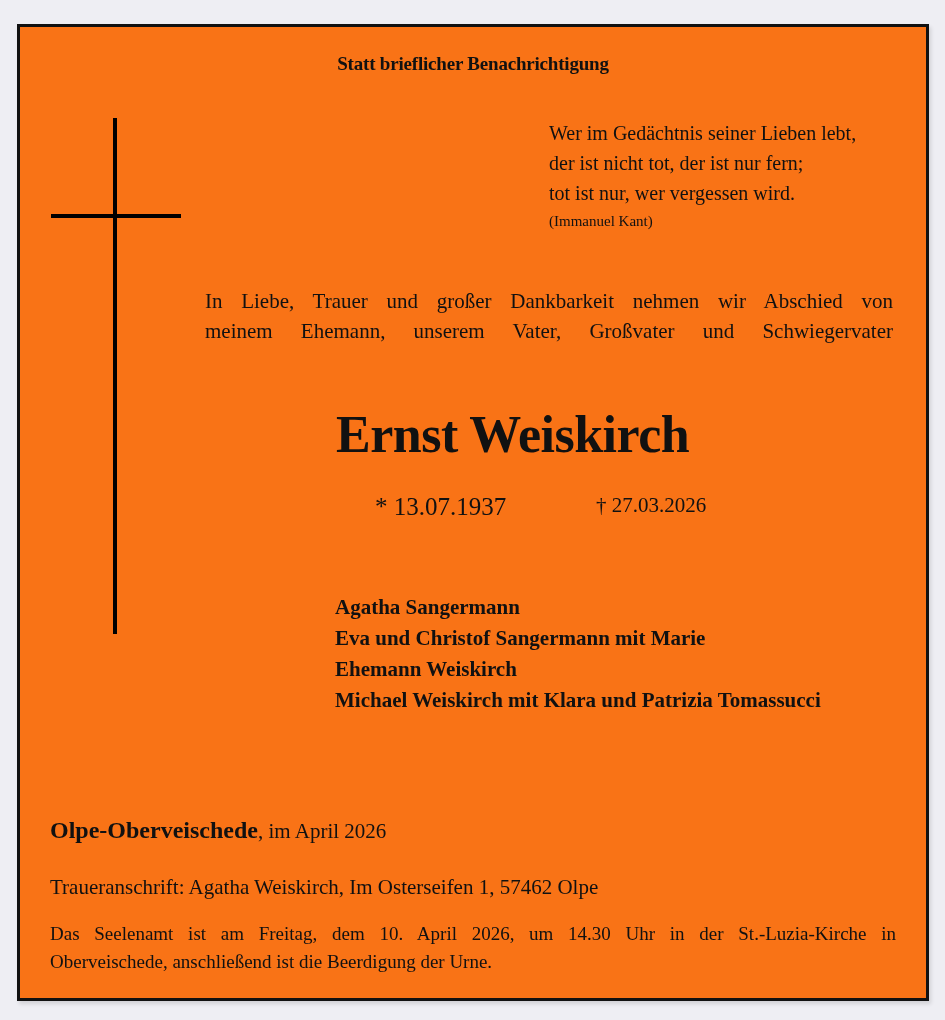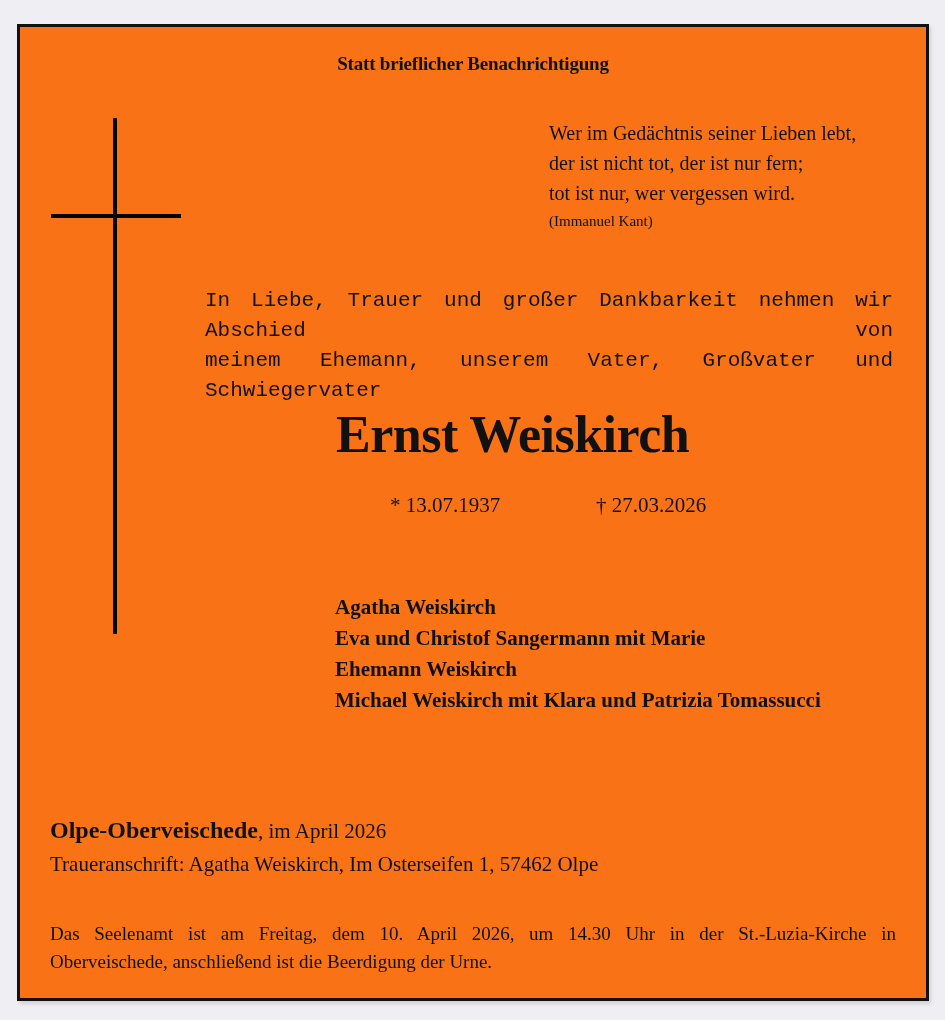--- a/index.html
+++ b/index.html
@@ -57,49 +57,49 @@
     }
     .intro {
       left: 185px; top: 259px;
       width: 688px;
       font-size: 21px;
       line-height: 30px;
       text-align: justify;
       text-align-last: justify;
       white-space: normal;
     }
-    .intro div { text-align: justify; text-align-last: justify; font-family: Liberation Mono, monospace; }
+    .intro div { text-align: justify; text-align-last: justify; }
     .name {
       left: 316px; top: 378px;
       font-size: 52px;
       font-weight: bold;
       letter-spacing: -0.5px;
     }
     .born {
-      left: 370px; top: 466px;
-      font-size: 21px;
+      left: 355px; top: 466px;
+      font-size: 25px;
     }
     .died {
       left: 576px; top: 466px;
       font-size: 21px;
     }
     .mourners {
       left: 315px; top: 565px;
       font-size: 21px;
       font-weight: bold;
       line-height: 31px;
     }
     .place {
       left: 30px; top: 790px;
       font-size: 24px;
     }
     .place .city { font-weight: bold; text-align: right; }
     .place .date { font-size: 21px; }
     .address {
-      left: 30px; top: 825px;
+      left: 30px; top: 848px;
       font-size: 21px;
     }
     .service {
       left: 30px; top: 893px;
       width: 846px;
       font-size: 19px;
       line-height: 28px;
       white-space: normal;
     }
     .service .l1 { text-align: justify; text-align-last: justify; }
@@ -127,21 +127,21 @@
     <div>In Liebe, Trauer und großer Dankbarkeit nehmen wir Abschied von</div>
     <div>meinem Ehemann, unserem Vater, Großvater und Schwiegervater</div>
   </div>
 
   <div class="abs name">Ernst Weiskirch</div>
 
   <div class="abs born">* 13.07.1937</div>
   <div class="abs died">† 27.03.2026</div>
 
   <div class="abs mourners">
-    <div>Agatha Weiskirch</div>
+    <div>Agatha Sangermann</div>
     <div>Eva und Christof Sangermann mit Marie</div>
     <div>Ehemann Weiskirch</div>
     <div>Michael Weiskirch mit Klara und Patrizia Tomassucci</div>
   </div>
 
   <div class="abs place">
     <span class="city">Olpe-Oberveischede</span><span class="date">, im April 2026</span>
   </div>
 
   <div class="abs address">Traueranschrift: Agatha Weiskirch, Im Osterseifen 1, 57462 Olpe</div>

